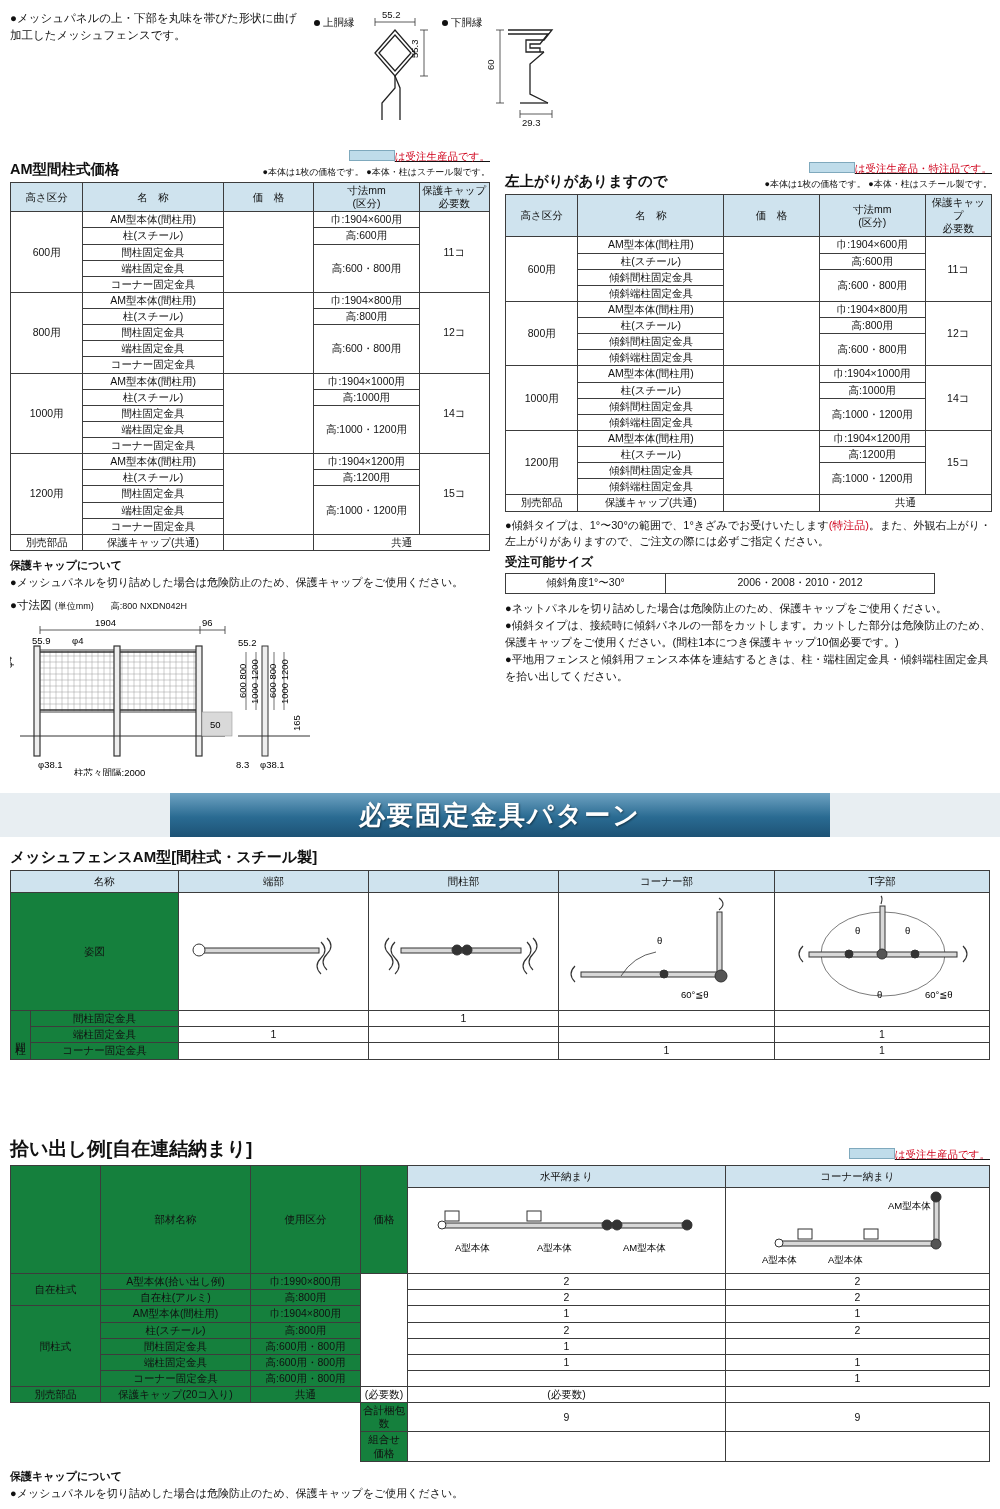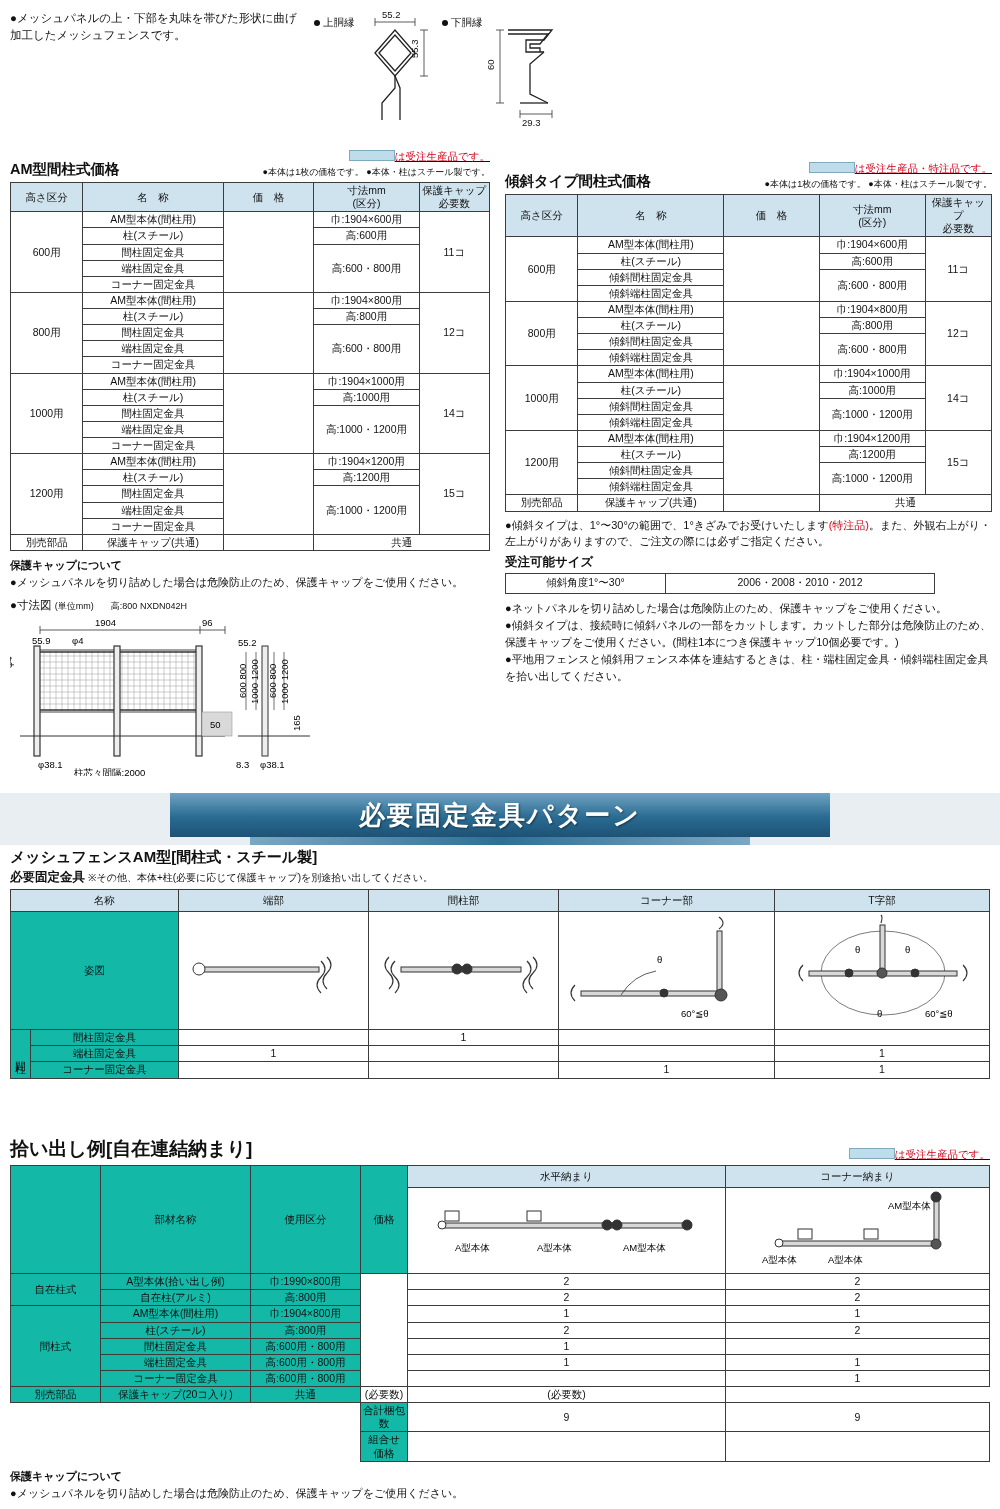--- a/index.html
+++ b/index.html
@@ -30,28 +30,28 @@
   table { border-collapse: collapse; }
   .tbl { width: 100%; }
   .tbl th, .tbl td {
     border: 1px solid #3c3c3c;
     font-size: 10.5px;
     text-align: center;
     padding: 1px 2px;
     line-height: 1.25;
   }
   .tbl th { background: #cfe3ee; font-weight: normal; height: 22px; }
-  .hdr-blue { background: #14b8a6; }
+  .hdr-blue { background: #15803d; }
 
   .note-list { font-size: 11px; line-height: 1.5; }
   .note-list div { margin-bottom: 1px; }
 
   
   .banner {
-    position: absolute; left: 0; top: 793px; width: 1000px; height: 52px;
+    position: absolute; left: 0; top: 793px; width: 1000px; height: 44px;
     background: linear-gradient(to right,#e8eef2 0%, #e8eef2 25%, #7aa8c4 25%, #2f6f96 50%, #7aa8c4 75%, #e8eef2 75%, #e8eef2 100%);
     text-decoration: underline;
   }
   .banner-inner {
     position:absolute; left:170px; top:0; width:660px; height:44px;
     background: linear-gradient(to bottom, #6fa3c2, #2a6b92 55%, #1d5275);
     display:flex; align-items:center; justify-content:center;
   }
   .banner-text { color:#fff; font-size:26px; font-weight:bold; letter-spacing:2px; text-shadow: 1px 1px 2px rgba(0,0,0,.45); }
 
@@ -344,21 +344,21 @@
 
       <rect x="252" y="30" width="6" height="110" fill="#eee" stroke="#333" stroke-width="1"></rect>
       <line x1="228" y1="120" x2="300" y2="120" stroke="#333" stroke-width="1"></line>
       <text x="226" y="152" class="dim-text">8.3</text>
       <text x="250" y="152" class="dim-text">φ38.1</text>
     </svg>
   </div>
 
   <div style="position:absolute; left:505px; top:150px; width:487px;">
     <div style="display:flex; align-items:flex-end; justify-content:space-between;">
-      <div class="sec-title">傾斜タイプ間柱式価格</div>
+      <div class="sec-title">左上がりがありますので</div>
       <div style="text-align:right;margin-top:12px;">
         <div class="order-note">
           <span class="swatch"></span><span class="red">は受注生産品・特注品です。</span>
         </div>
         <div class="xsmall" style="margin-top:2px;">●本体は1枚の価格です。  ●本体・柱はスチール製です。</div>
       </div>
     </div>
 
     <table class="tbl" style="margin-top:3px;">
       <tbody>
@@ -477,24 +477,20 @@
   </div>
 
   <div class="banner">
     <div class="banner-inner">
       <span class="banner-text">必要固定金具パターン</span>
     </div>
   </div>
 
   <div style="position:absolute; left:10px; top:848px; width:980px;">
     <div style="font-size:15px; font-weight:bold;">メッシュフェンスAM型[間柱式・スチール製]</div>
-    <div style="margin-top:2px;">
-      <span style="font-size:12.5px; font-weight:bold;">必要固定金具</span>
-      <span class="small">※その他、本体+柱(必要に応じて保護キャップ)を別途拾い出してください。</span>
-    </div>
 
     <table class="tbl" style="margin-top:3px; table-layout:fixed;">
       <tbody>
           <tr>
         <th style="width:20px; border-right:none;"></th>
         <th style="width:148px; border-left:none;">名称</th>
         <th style="width:190px;">端部</th>
         <th style="width:190px;">間柱部</th>
         <th style="width:216px;">コーナー部</th>
         <th>T字部</th>

